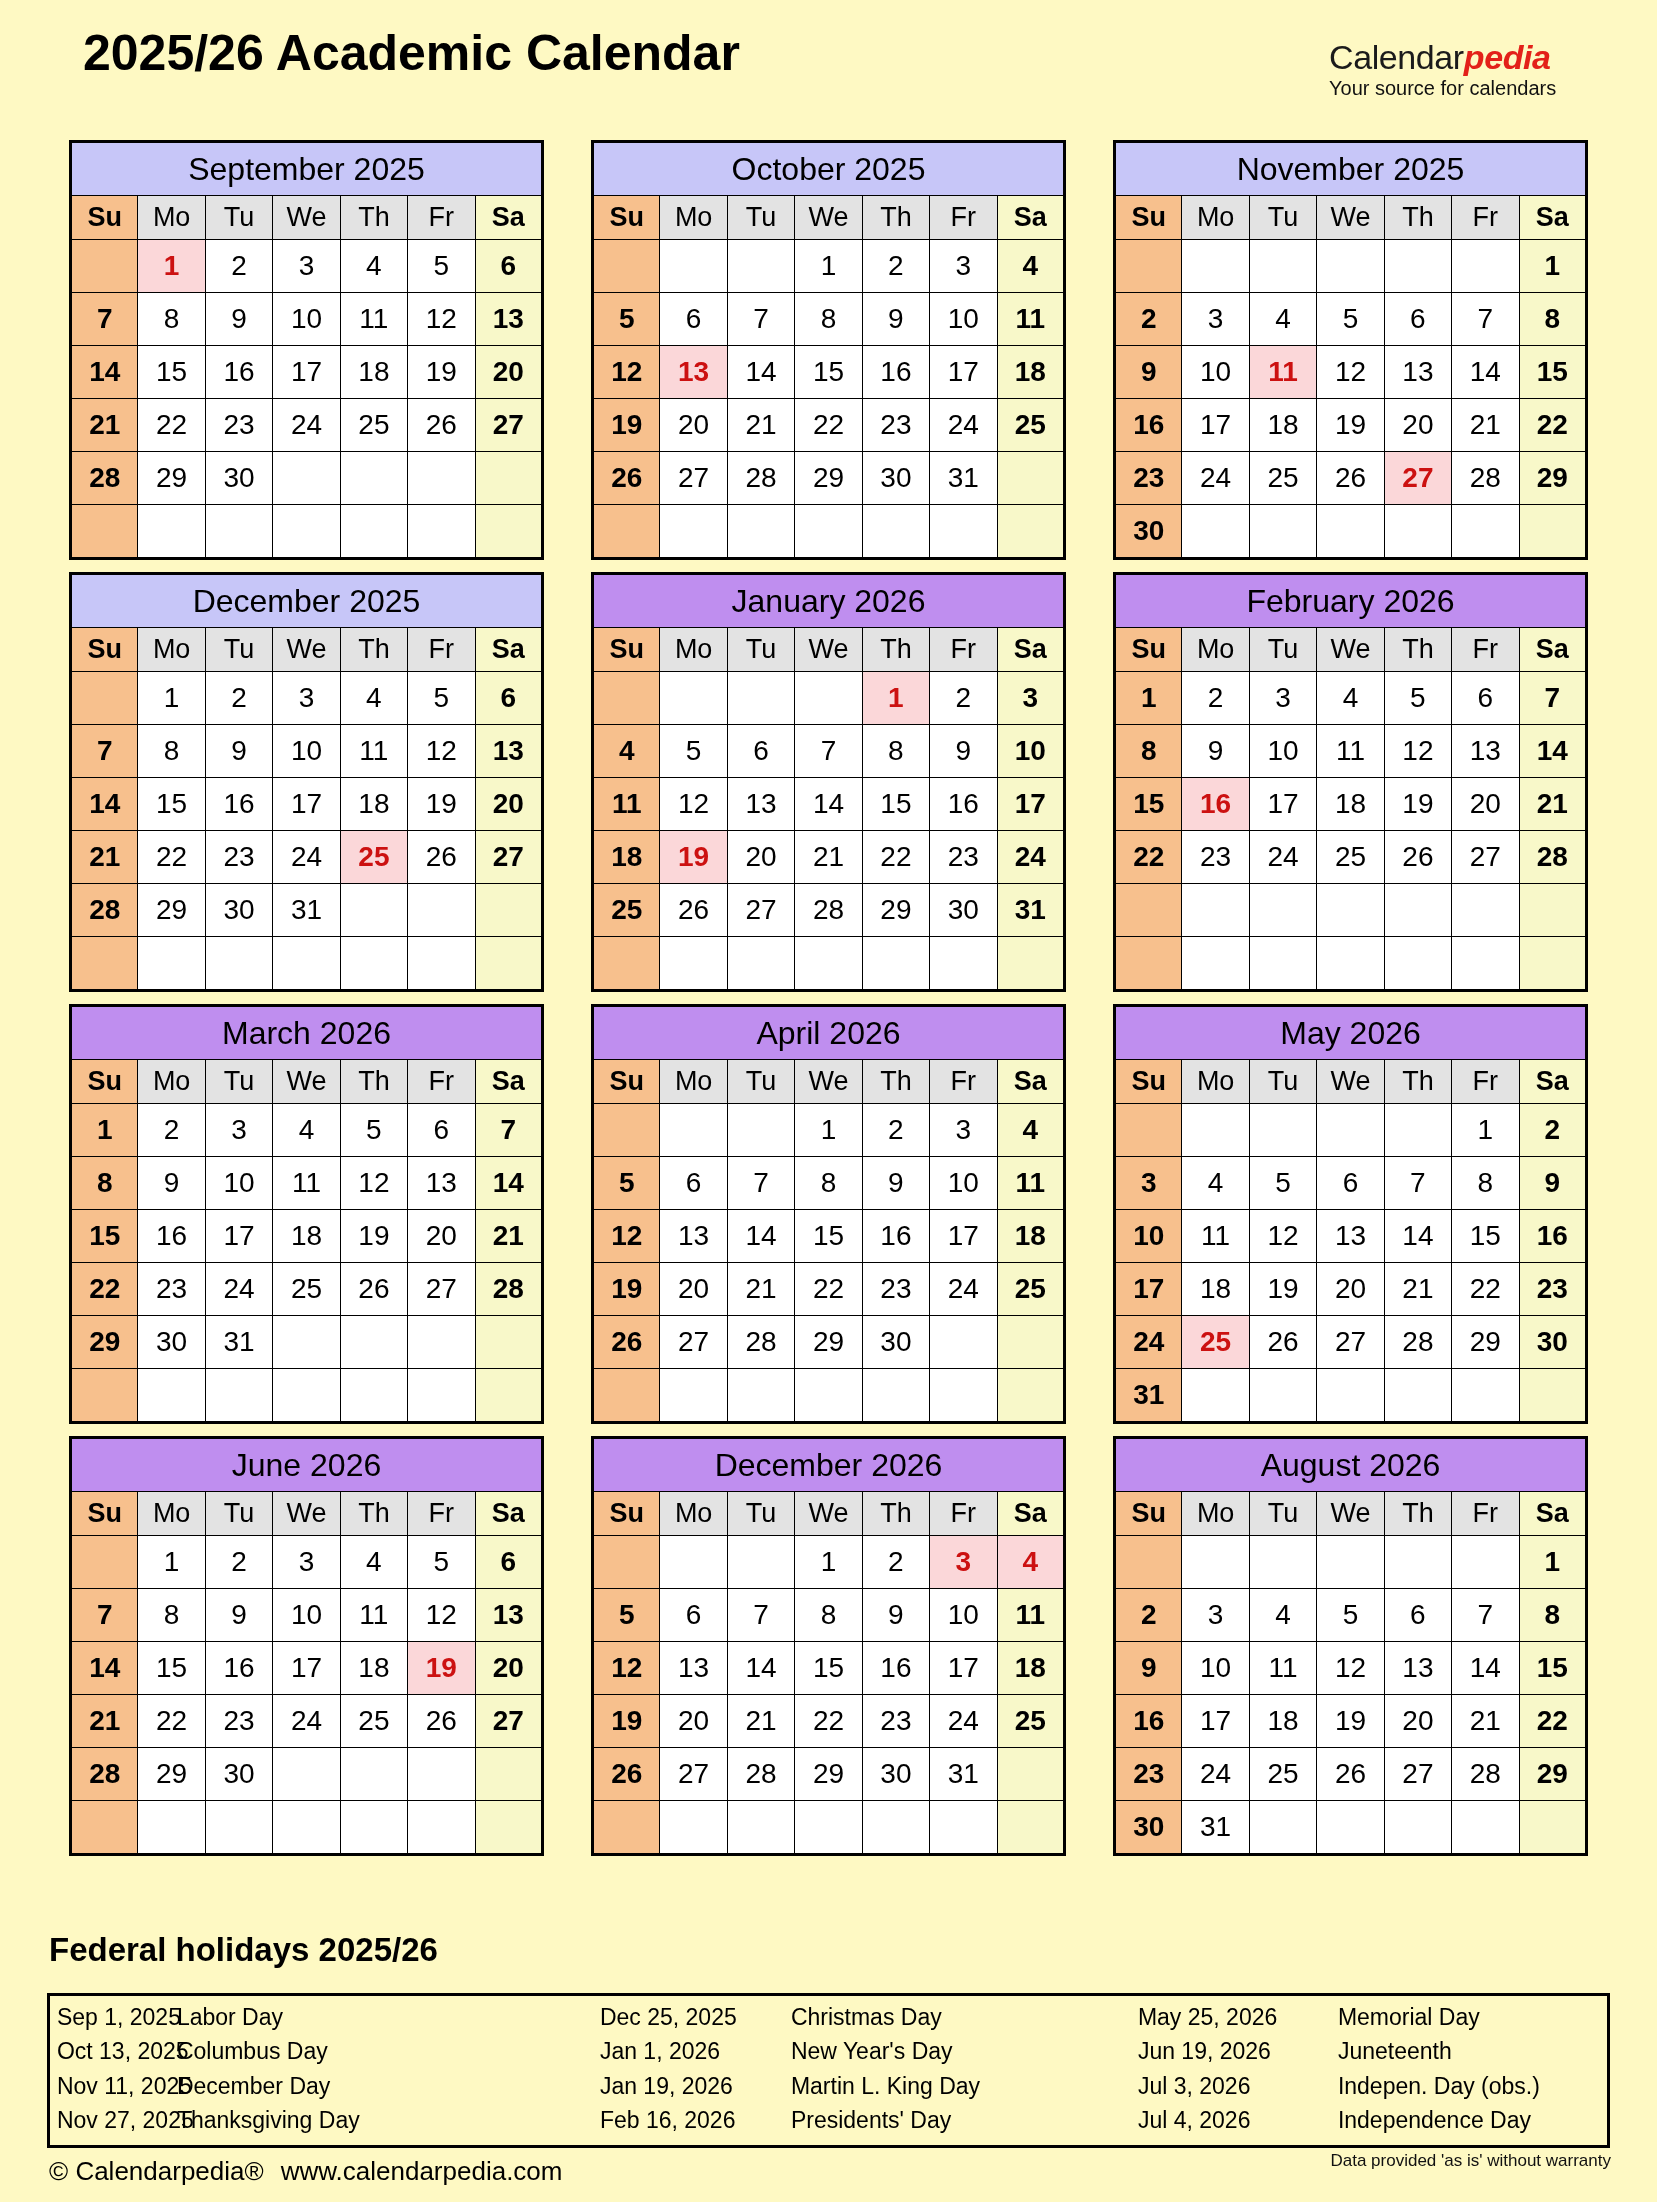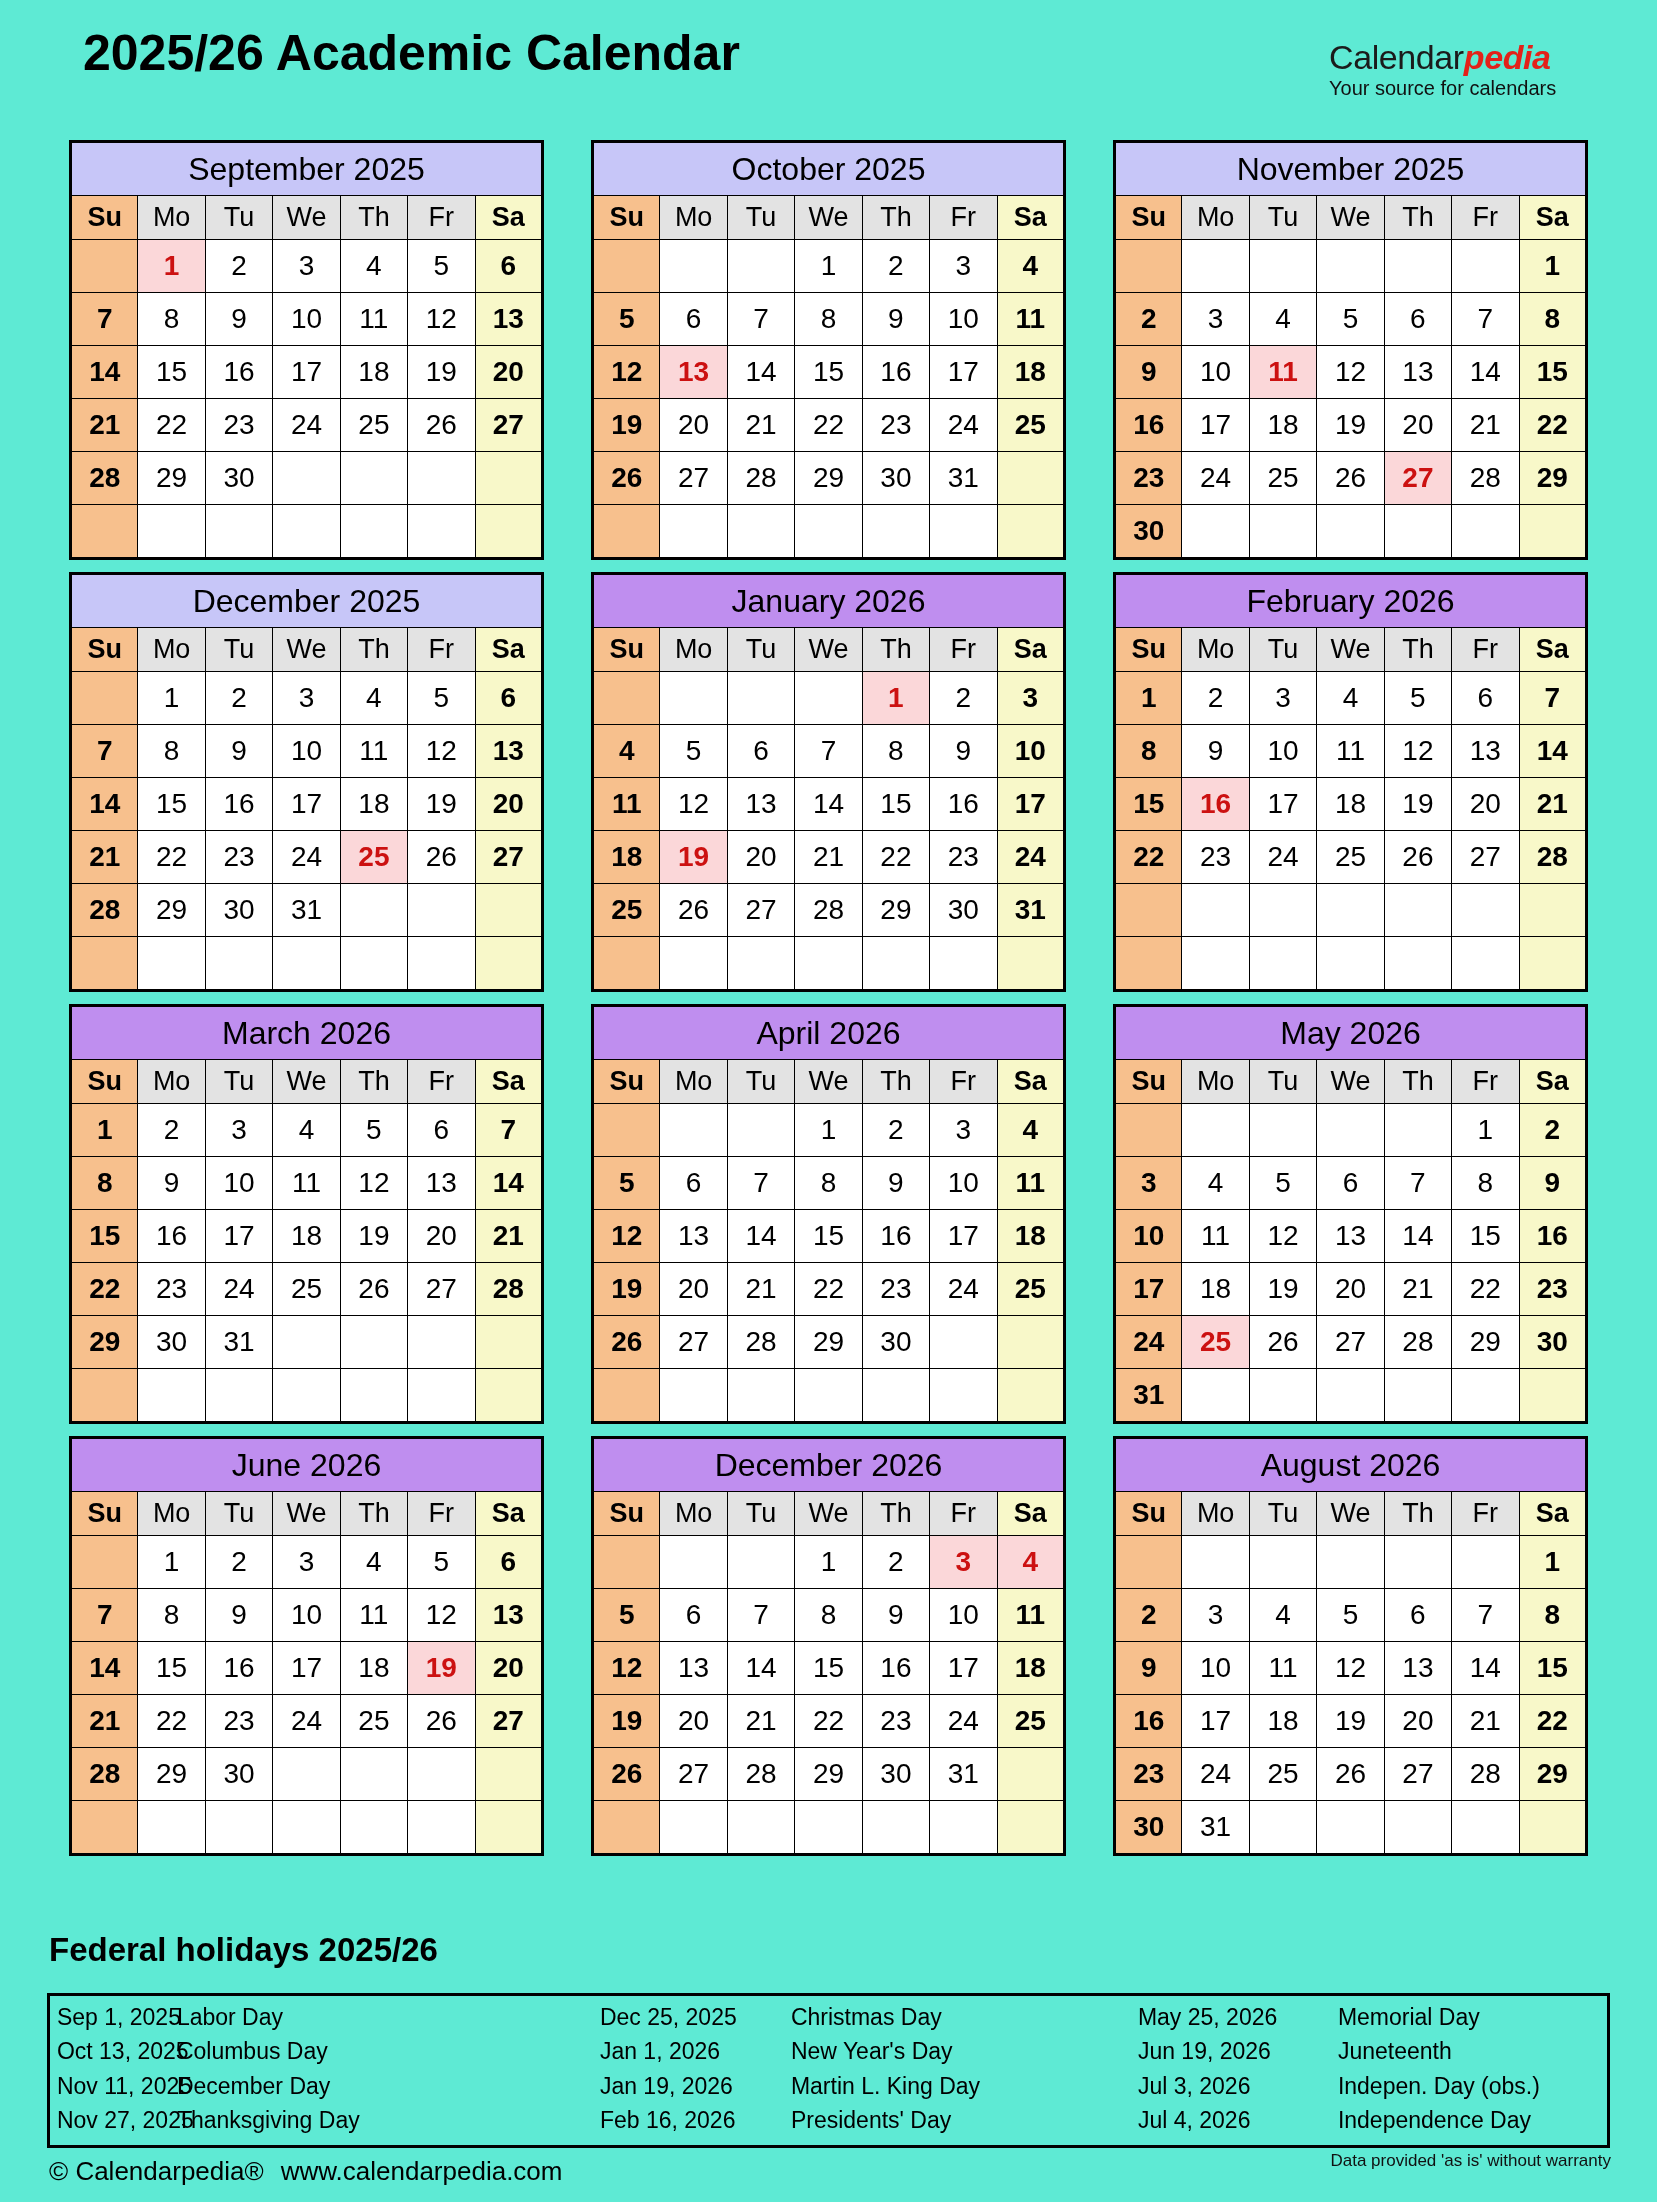--- a/index.html
+++ b/index.html
@@ -1,16 +1,16 @@
 <!DOCTYPE html>
 <html style="--header_2025: #c7c6f8; --header_2026: #bf8eef; --sunday: #f7c08d; --saturday: #f8f8c9; --weekday_header: #e3e3e3; --holiday_bg: #fbd7d9; --holiday_text: #cc1111; --logo_red: #e32119; --logo_gray: #1b1b1b;font-size:13.8px"><head>
 <meta charset="utf-8">
 <style>
   html,body{margin:0;padding:0;background:#ffffff;}
-  .page{position:relative;width:1657px;height:2203px;background:#5eead4;
+  .page{position:relative;width:1657px;height:2203px;background:#fef9c3;
         font-family:"Liberation Sans",sans-serif;color:#000;overflow:hidden;}
 
   
   .title{position:absolute;left:83px;top:24px;font-size:50px;font-weight:bold;white-space:nowrap;}
   .logo{position:absolute;left:1329px;top:40px;line-height:1;white-space:nowrap;}
   .logo-main{font-size:34px;letter-spacing:-0.4px;}
   .logo-a{color:var(--logo_gray);}
   .logo-b{color:var(--logo_red);font-weight:bold;font-style:italic;}
   .logo-tag{font-size:20px;margin-top:4.3px;color:#111;}
 

